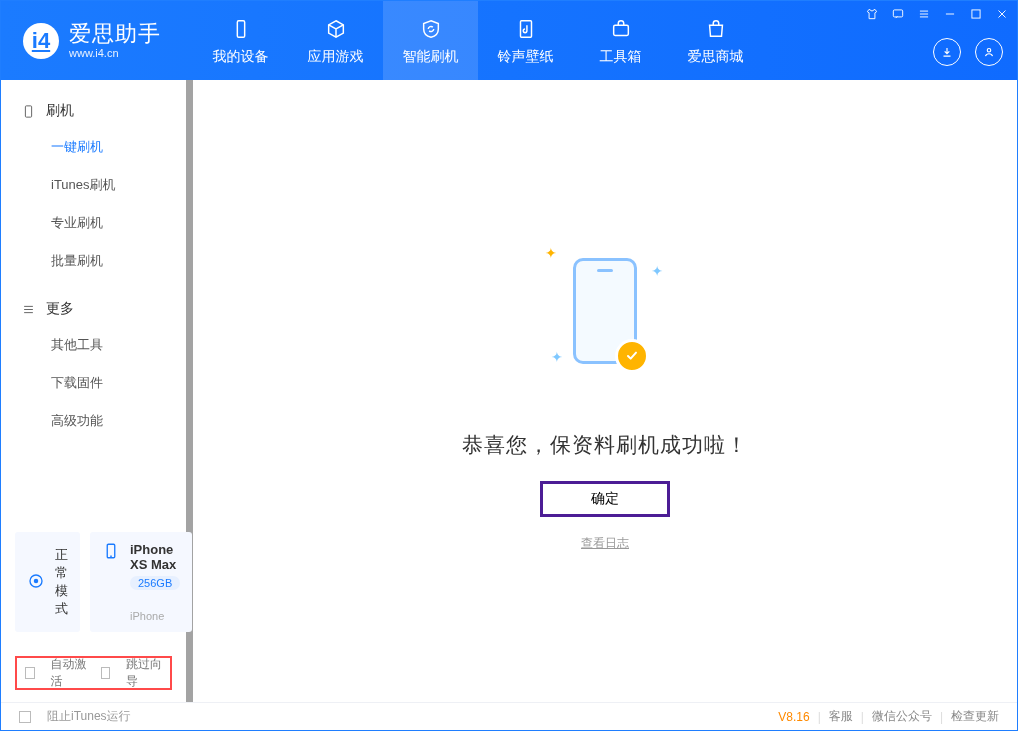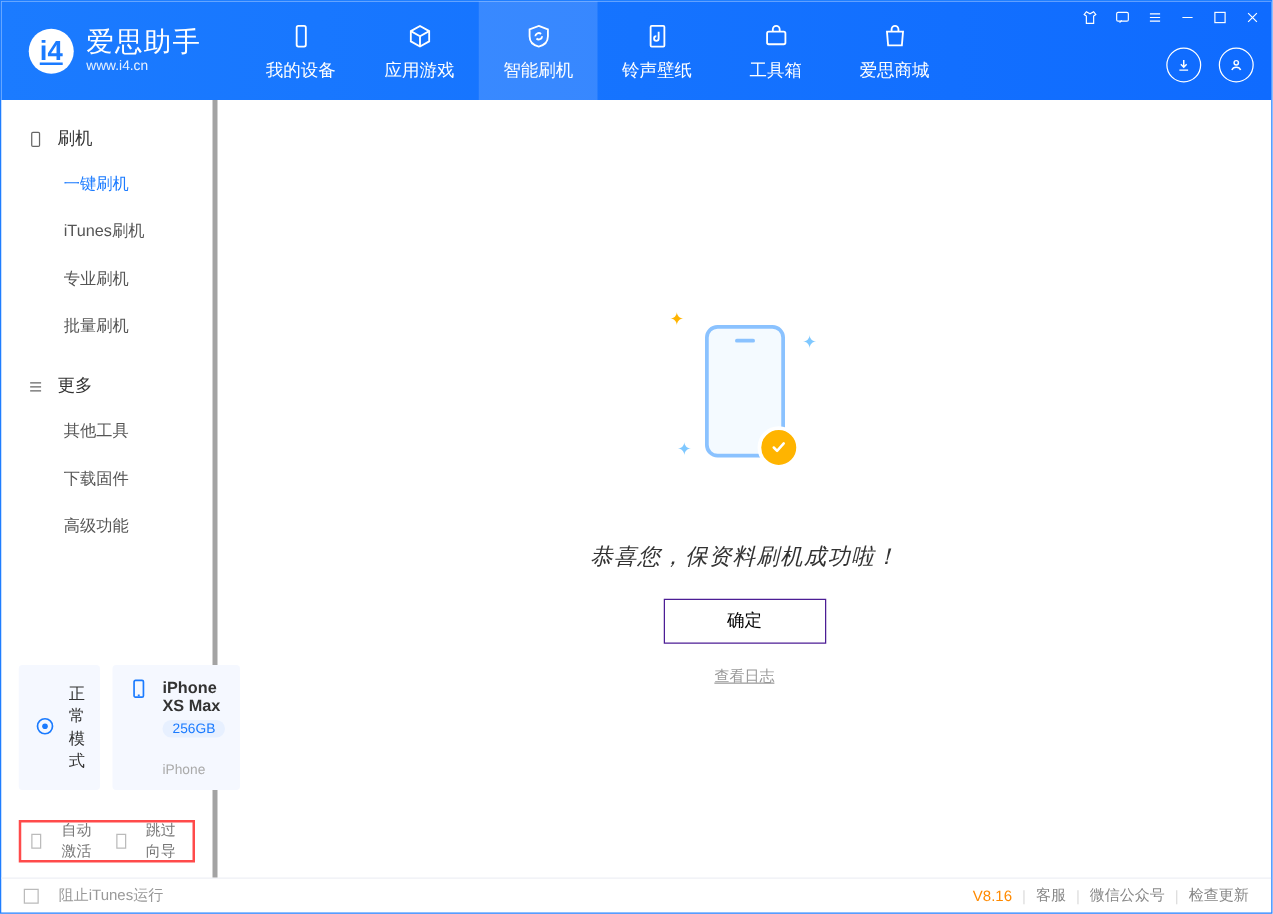--- a/index.html
+++ b/index.html
@@ -14,21 +14,21 @@
 .navtab.active { background: rgba(255,255,255,.15); }
 .navtab .ico { width: 26px; height: 26px; display: flex; align-items: center; justify-content: center; }
 .navtab .ico svg { width: 22px; height: 22px; stroke: #fff; fill: none; stroke-width: 1.6; }
 .navtab label { cursor: pointer; }
 .win-controls { position: absolute; right: 8px; top: 6px; display: flex; gap: 12px; align-items: center; }
 .win-controls svg { width: 14px; height: 14px; stroke: #fff; fill: none; stroke-width: 1.6; cursor: pointer; }
 .header-right { position: absolute; right: 14px; bottom: 14px; display: flex; gap: 14px; }
 .header-right .circ { width: 28px; height: 28px; border: 1.5px solid #fff; border-radius: 50%; display:flex;align-items:center;justify-content:center; cursor:pointer; }
 .header-right .circ svg { width:14px;height:14px;stroke:#fff;fill:none;stroke-width:2;}
 .body-area { display: flex; height: calc(100% - 79px - 28px); }
-.sidebar { width: 173px; border-right: 4px solid #a3a3a3; padding-top: 14px; position: relative; }
+.sidebar { width: 192px; border-right: 7px solid #a3a3a3; padding-top: 14px; position: relative; }
 .side-group-title { display: flex; align-items: center; gap: 10px; padding: 8px 20px; color: #333; font-size: 14px; font-weight: 500; }
 .side-group-title svg { width: 15px; height: 15px; stroke: #666; fill: none; stroke-width: 1.6; }
 .side-item { padding: 10px 20px 10px 50px; font-size: 13px; color: #555; cursor: pointer; }
 .side-item.sel { color: #1b7bff; }
 .device-cards { position: absolute; bottom: 70px; left: 14px; right: 14px; display: flex; flex-direction: row; gap: 10px; }
 .dev-card { background: #f5f8ff; border-radius: 3px; padding: 10px 12px; display: flex; gap: 10px; color: #333; cursor:pointer; }
 .dev-card .dico svg { width: 18px; height: 18px; stroke: #1b7bff; fill: none; stroke-width: 1.8; }
 .dev-card.slim { align-items: center; font-size: 13px; }
 .dev-card .dinfo { font-size: 13px; }
 .dev-card .dname { font-weight: 600; }
@@ -38,22 +38,22 @@
 .cb { display:flex; align-items:center; gap:16px; cursor:pointer; }
 .cb .box { width:12px; height:12px; border:1px solid #bbb; }
 .main { flex:1; display:flex; flex-direction:column; align-items:center; justify-content:center; color:#333; }
 .phone-ill { position:relative; width:160px; height:160px; display:flex; align-items:center; justify-content:center; }
 .phone-ill .phone { width:64px; height:106px; border:3px solid #8ac2ff; border-radius:10px; background:#f4faff; position:relative; }
 .phone-ill .phone::before { content:""; position:absolute; top:8px; left:50%; transform:translateX(-50%); width:16px; height:3px; background:#8ac2ff; border-radius:2px; }
 .phone-ill .badge { position:absolute; right:36px; bottom:18px; width:34px; height:34px; background:#ffb400; border-radius:50%; display:flex;align-items:center;justify-content:center; border:3px solid #fff; }
 .phone-ill .badge svg { width:16px;height:16px;stroke:#fff;fill:none;stroke-width:3;stroke-linecap:round;stroke-linejoin:round; }
 .phone-ill .sp { position:absolute; font-size:14px; color:#ffb400; }
 .phone-ill .sp.a{top:14px;left:20px;} .phone-ill .sp.b{top:32px;right:22px;color:#7fc8ff;} .phone-ill .sp.c{bottom:26px;left:26px;color:#7fc8ff;}
-.success-msg { font-size:18px; margin-top:40px; letter-spacing:1px;font-style:italic; }
-.ok-btn { margin-top:22px; width:130px; height:36px; border:1px solid #4c1d95; background:#fff; font-size:14px; cursor:pointer; }
+.success-msg { font-size:21px; margin-top:40px; letter-spacing:1px; }
+.ok-btn { margin-top:22px; width:130px; height:36px; border:3px solid #4c1d95; background:#fff; font-size:14px; cursor:pointer; }
 .loglink { margin-top:18px; font-size:12px; color:#999; text-decoration:underline; cursor:pointer; }
 .footer { height:28px; border-top:1px solid #eef0f5; display:flex; align-items:center; padding:0 18px; font-size:12px; color:#999; justify-content:space-between; }
 .footer .fr { display:flex; align-items:center; gap:8px; }
 .footer .fr .sep { color:#ddd; }
 .footer .fr a { color:#888; cursor:pointer; }
 </style>
 </head>
 <body>
 
 <div class="header">

